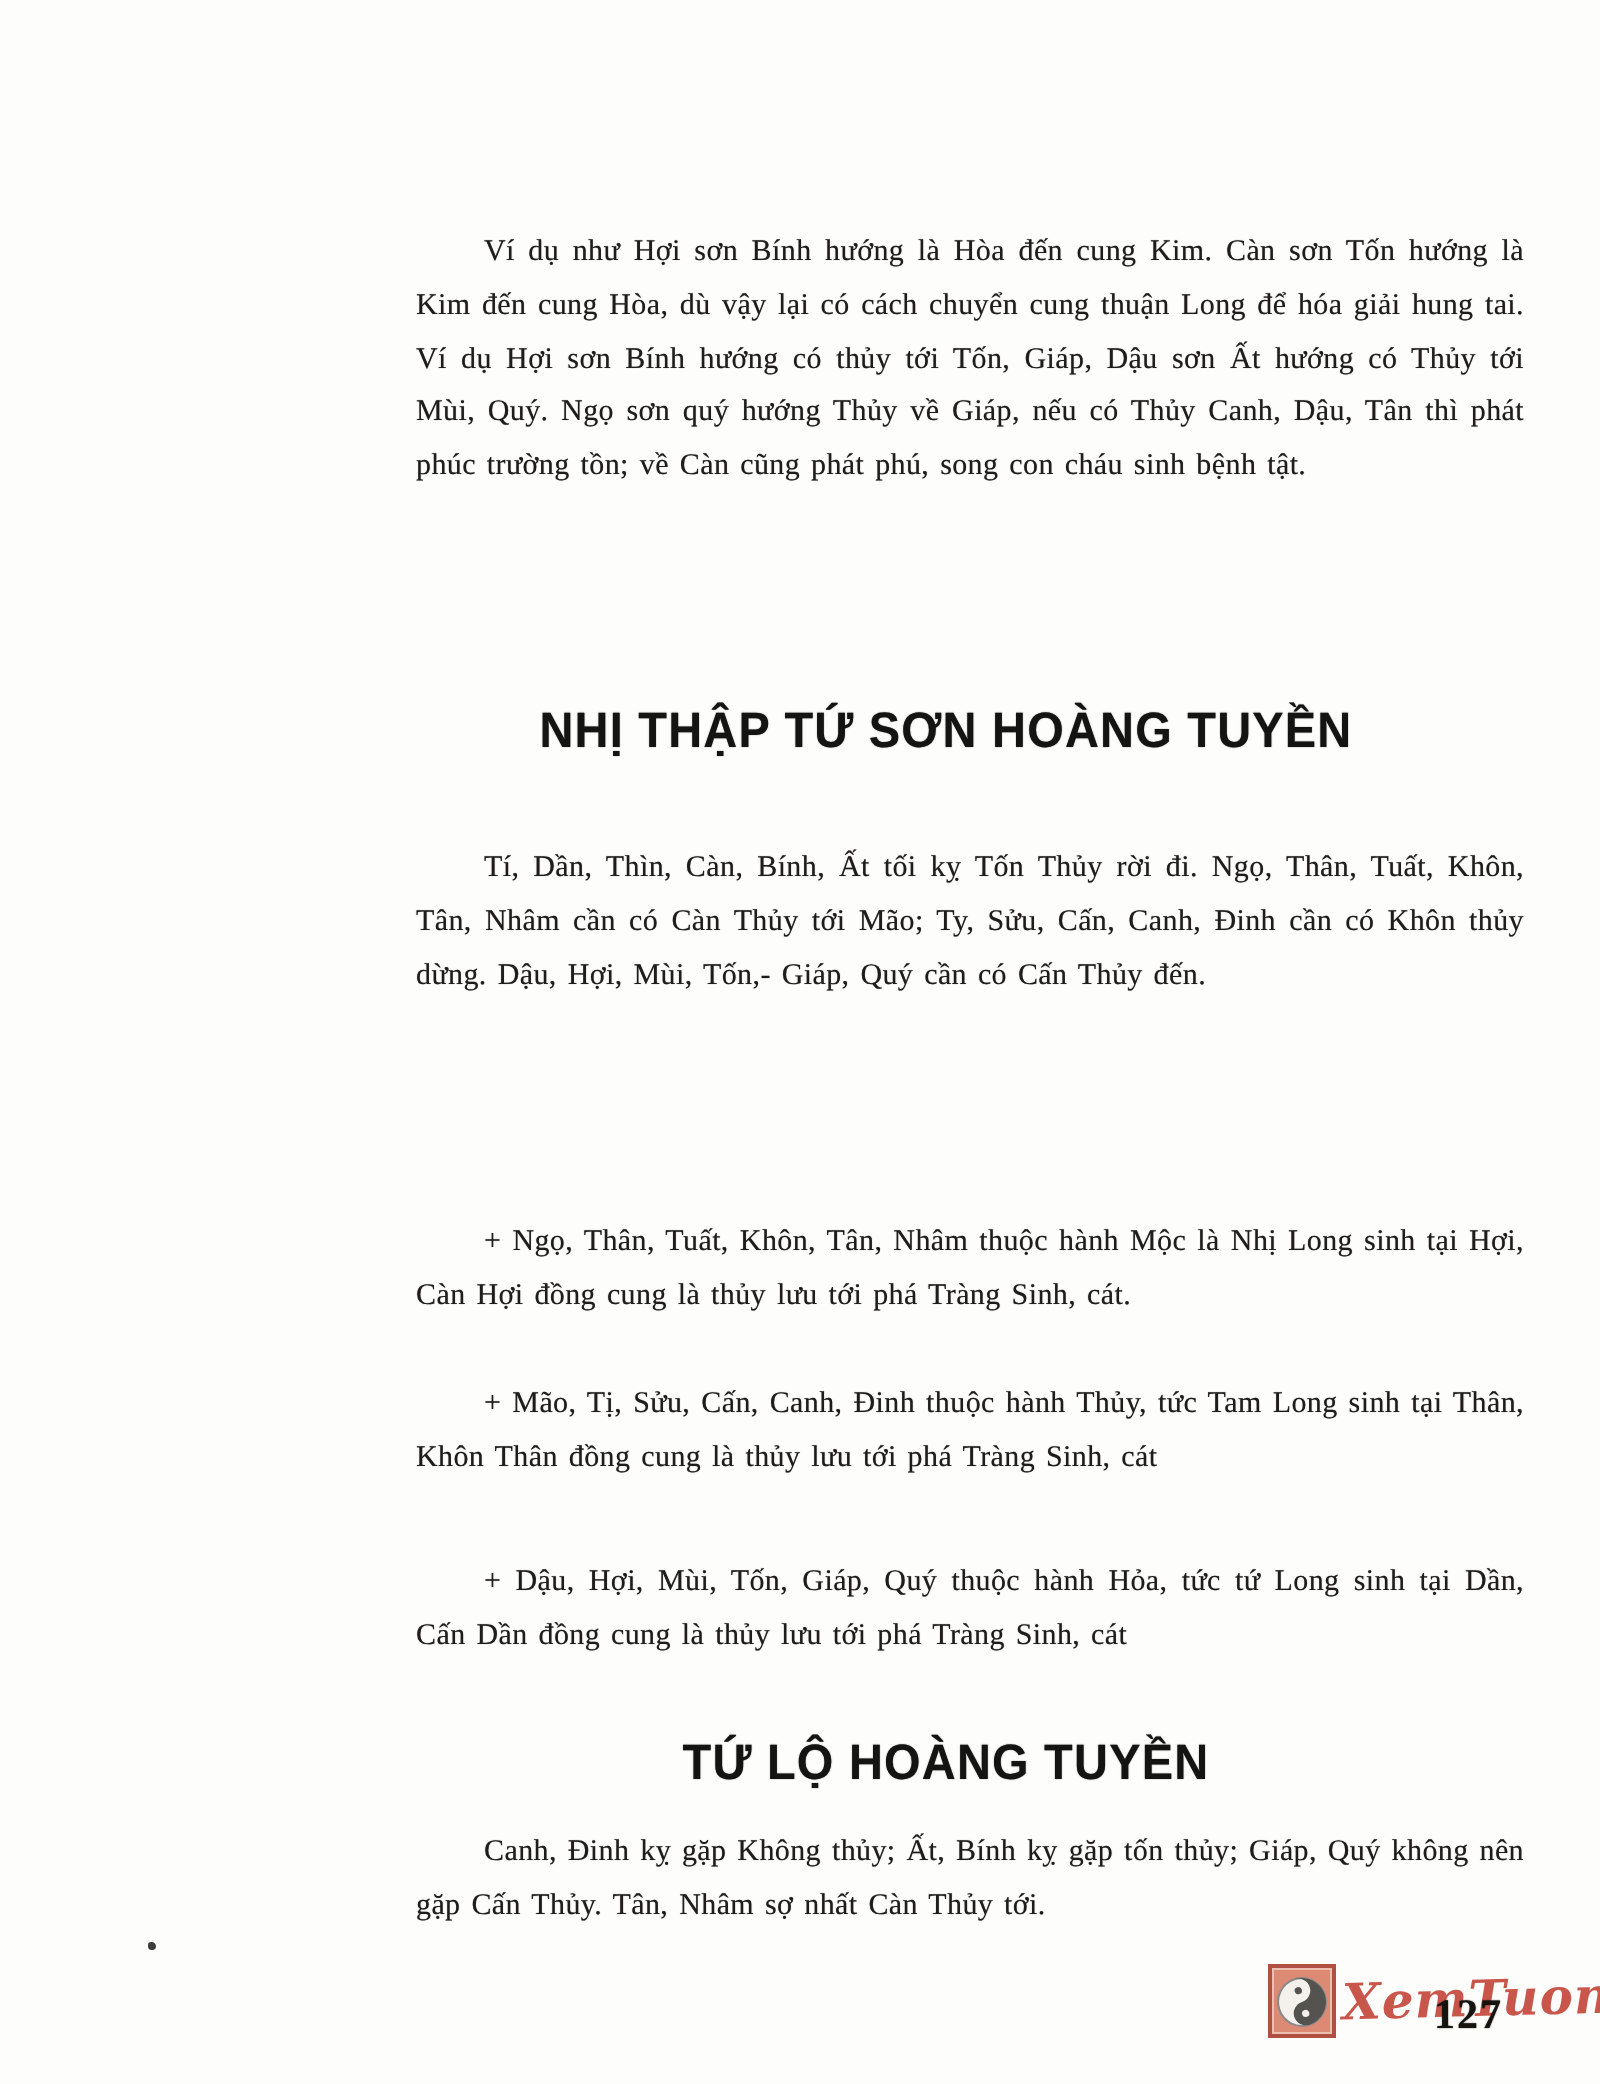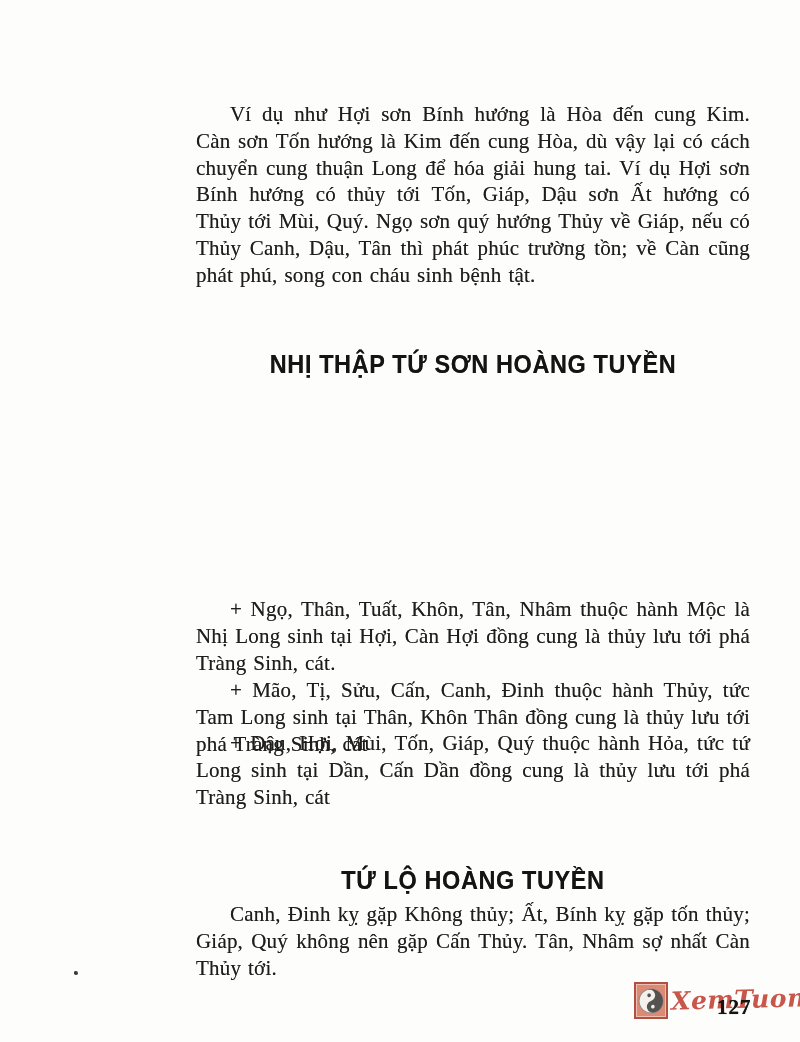--- a/index.html
+++ b/index.html
@@ -15,22 +15,22 @@
     width:800px;height:1042px;
     margin:0 auto;
     background:var(--paper);
     overflow:hidden;
     font-family:"Liberation Serif","DejaVu Serif",serif;
     color:var(--ink);
   }
   .body-par{
     position:absolute;
     left:196px;width:554px;
-    margin:0;
-    font-size:21px;
+    margin:12px;
+    font-size:15px;
     line-height:26.8px;
     text-align:justify;
     text-indent:34px;
     letter-spacing:0.2px;
     word-spacing:1.5px;
     color:var(--ink);
     text-shadow:0 0 0.45px rgba(20,20,20,0.55);
   }
   .heading{
     position:absolute;
@@ -92,27 +92,28 @@
 </style>
 </head>
 <body>
 
 <div class="page">
 
   <p class="body-par" style="top:101px;">Ví dụ như Hợi sơn Bính hướng là Hòa đến cung Kim. Càn sơn Tốn hướng là Kim đến cung Hòa, dù vậy lại có cách chuyển cung thuận Long để hóa giải hung tai. Ví dụ Hợi sơn Bính hướng có thủy tới Tốn, Giáp, Dậu sơn Ất hướng có Thủy tới Mùi, Quý. Ngọ sơn quý hướng Thủy về Giáp, nếu có Thủy Canh, Dậu, Tân thì phát phúc trường tồn; về Càn cũng phát phú, song con cháu sinh bệnh tật.</p>
 
   <h2 class="heading" style="top:352px;">NHỊ THẬP TỨ SƠN HOÀNG TUYỀN</h2>
 
+  <p class="body-par" style="top:409px;">Tí, Dần, Thìn, Càn, Bính, Ất tối kỵ Tốn Thủy rời đi. Ngọ, Thân, Tuất, Khôn, Tân, Nhâm cần có Càn Thủy tới Mão; Ty, Sửu, Cấn, Canh, Đinh cần có Khôn thủy dừng. Dậu, Hợi, Mùi, Tốn,- Giáp, Quý cần có Cấn Thủy đến.</p>
 
 
   <p class="body-par" style="top:677px;">+ Mão, Tị, Sửu, Cấn, Canh, Đinh thuộc hành Thủy, tức Tam Long sinh tại Thân, Khôn Thân đồng cung là thủy lưu tới phá Tràng Sinh, cát</p>
 
   <p class="body-par" style="top:596px;">+ Ngọ, Thân, Tuất, Khôn, Tân, Nhâm thuộc hành Mộc là Nhị Long sinh tại Hợi, Càn Hợi đồng cung là thủy lưu tới phá Tràng Sinh, cát.</p>
 
-  <p class="body-par" style="top:730px;">+ Dậu, Hợi, Mùi, Tốn, Giáp, Quý thuộc hành Hỏa, tức tứ Long sinh tại Dần, Cấn Dần đồng cung là thủy lưu tới phá Tràng Sinh, cát</p>
+  <p class="body-par" style="top:766px;">+ Dậu, Hợi, Mùi, Tốn, Giáp, Quý thuộc hành Hỏa, tức tứ Long sinh tại Dần, Cấn Dần đồng cung là thủy lưu tới phá Tràng Sinh, cát</p>
 
   <h2 class="heading" style="top:868px;">TỨ LỘ HOÀNG TUYỀN</h2>
 
   <p class="body-par" style="top:901px;">Canh, Đinh kỵ gặp Không thủy; Ất, Bính kỵ gặp tốn thủy; Giáp, Quý không nên gặp Cấn Thủy. Tân, Nhâm sợ nhất Càn Thủy tới.</p>
 
   <span class="ink-speck"></span>
 
   <div class="watermark">
     <span class="yy-box">
       <svg width="26" height="26" viewBox="0 0 100 100" aria-hidden="true">

